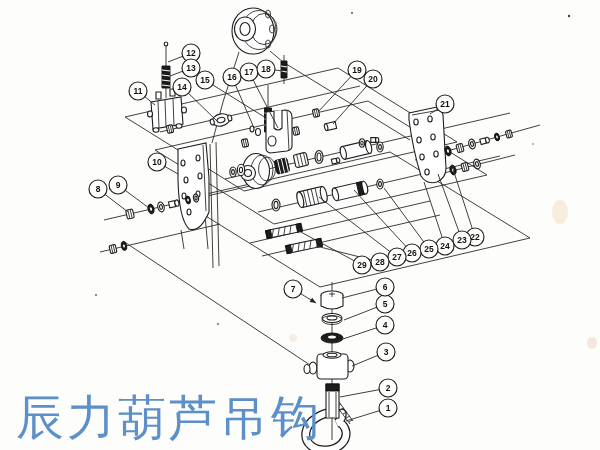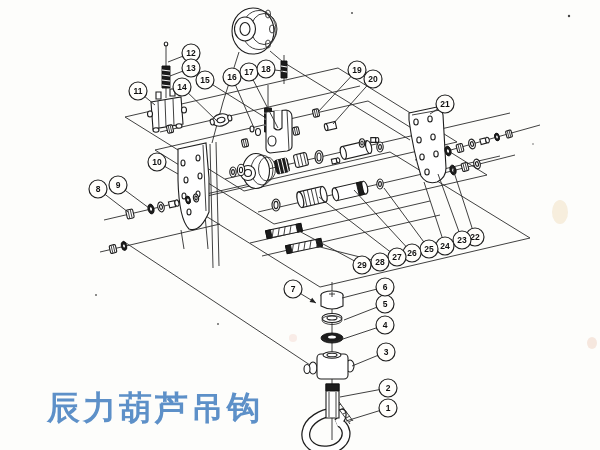--- a/index.html
+++ b/index.html
@@ -6,22 +6,22 @@
   body{width:600px;height:450px;background:#fdfdfb;overflow:hidden;position:relative;
        font-family:"Liberation Sans",sans-serif;}
   #stage{position:absolute;left:0;top:0;}
   svg line,svg path,svg ellipse,svg circle,svg rect,svg polyline,svg polygon{vector-effect:non-scaling-stroke;}
   .thin{stroke:#2b2b2b;stroke-width:0.9;fill:none;}
   .part{stroke:#1e1e1e;stroke-width:1.1;fill:#ffffff;}
   .dark{stroke:#111;stroke-width:0.9;fill:#1c1c1c;}
   .leader{stroke:#2a2a2a;stroke-width:0.9;fill:none;}
   .bubble{fill:#fffefb;stroke:#1f1f1f;stroke-width:1.15;}
   .num{font:700 8.5px "Liberation Sans",sans-serif;fill:#101010;text-anchor:middle;}
-  .watermark{position:absolute;left:47px;top:386px;font-size:33px;letter-spacing:3px;
-             font-family:"Liberation Serif","DejaVu Serif",serif;font-weight:700;
+  .watermark{position:absolute;left:16px;top:386px;font-size:48px;letter-spacing:3px;
+             font-family:"Liberation Serif","DejaVu Serif",serif;font-weight:400;
              white-space:nowrap;user-select:none;}
 </style>
 </head>
 <body>
 
 <svg id="stage" width="600" height="450" viewBox="0 0 600 450">
 
   <defs>
     <g id="sym-washer">
         <ellipse rx="3.2" ry="5" class="part"></ellipse>

